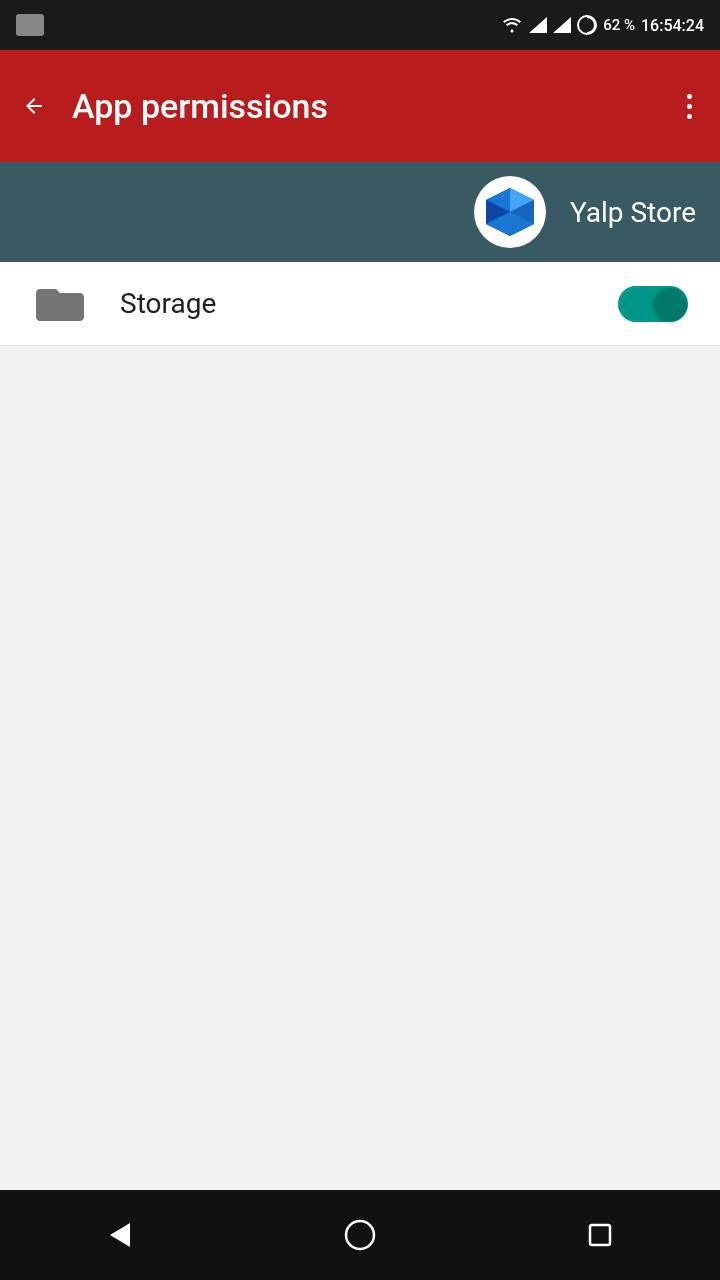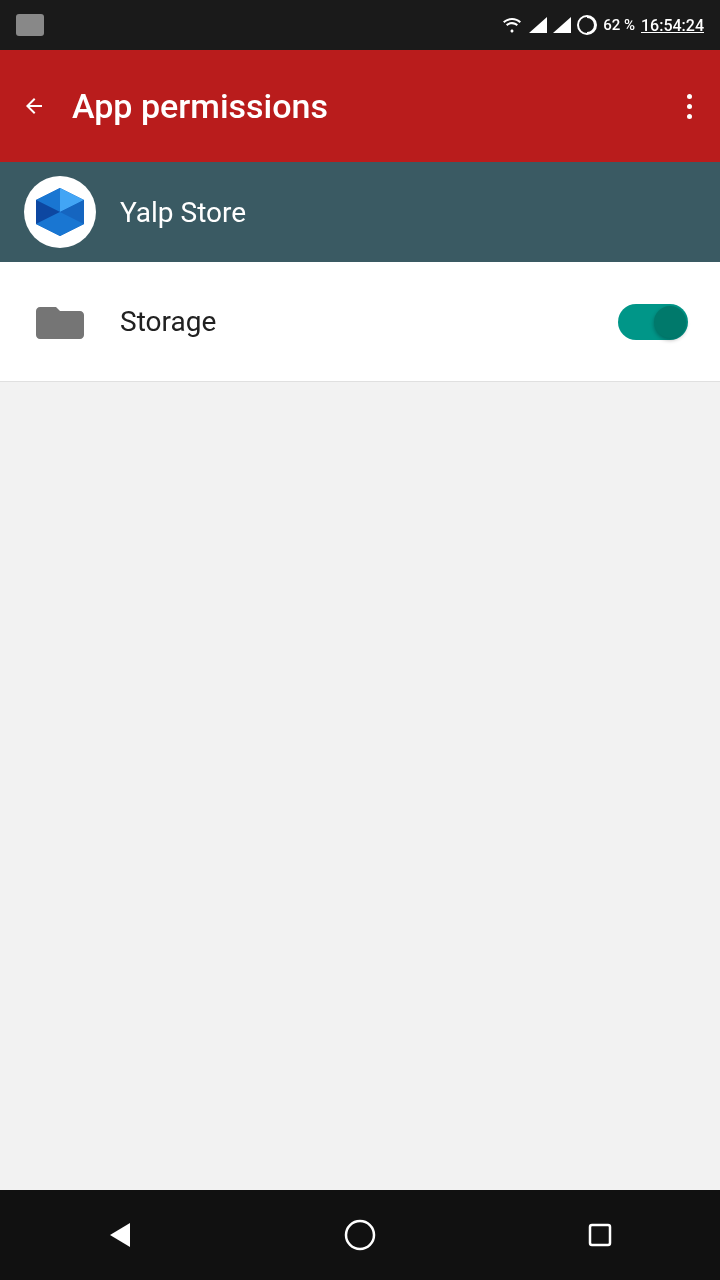--- a/index.html
+++ b/index.html
@@ -90,20 +90,21 @@
 
     
     .app-header {
       width: 720px;
       height: 100px;
       background: #3a5a63;
       display: flex;
       align-items: center;
       padding: 0 24px;
       gap: 24px;
+      justify-content: flex-end;
     }
 
     .app-icon-container {
       width: 72px;
       height: 72px;
       border-radius: 50%;
       background: white;
       display: flex;
       align-items: center;
       justify-content: center;
@@ -123,21 +124,21 @@
     }
 
     
     .permission-list {
       background: #f2f2f2;
       flex: 1;
     }
 
     .permission-item {
       width: 720px;
-      height: 120px;
+      height: 84px;
       background: white;
       display: flex;
       align-items: center;
       padding: 0 32px;
       border-bottom: 1px solid #e0e0e0;
     }
 
     .permission-icon {
       width: 56px;
       height: 56px;
@@ -226,21 +227,21 @@
     </svg>
     <svg width="18" height="16" viewBox="0 0 18 16" fill="white">
       <polygon points="0,16 18,0 18,16"></polygon>
     </svg>
 
     <svg width="20" height="20" viewBox="0 0 20 20">
       <circle cx="10" cy="10" r="9" stroke="white" stroke-width="2" fill="none"></circle>
       <path d="M10 2 A8 8 0 0 1 10 18" stroke="white" stroke-width="2" fill="none"></path>
     </svg>
     <span style="color:white;font-size:15px;">62 %</span>
-    <span style="color:white;font-size:16px;font-weight:500;text-decoration:underline;">16:54:24</span>
+    <span style="color:white;font-size:16px;font-weight:500;">16:54:24</span>
   </div>
 </div>
 
 <div class="app-bar">
   <div class="back-button">
     <svg width="28" height="28" viewBox="0 0 28 28" fill="white">
       <path d="M22 13H9.83l5.59-5.59L14 6 6 14l8 8 1.41-1.41L9.83 15H22v-2z"></path>
     </svg>
   </div>
   <span class="app-bar-title">App permissions</span>

